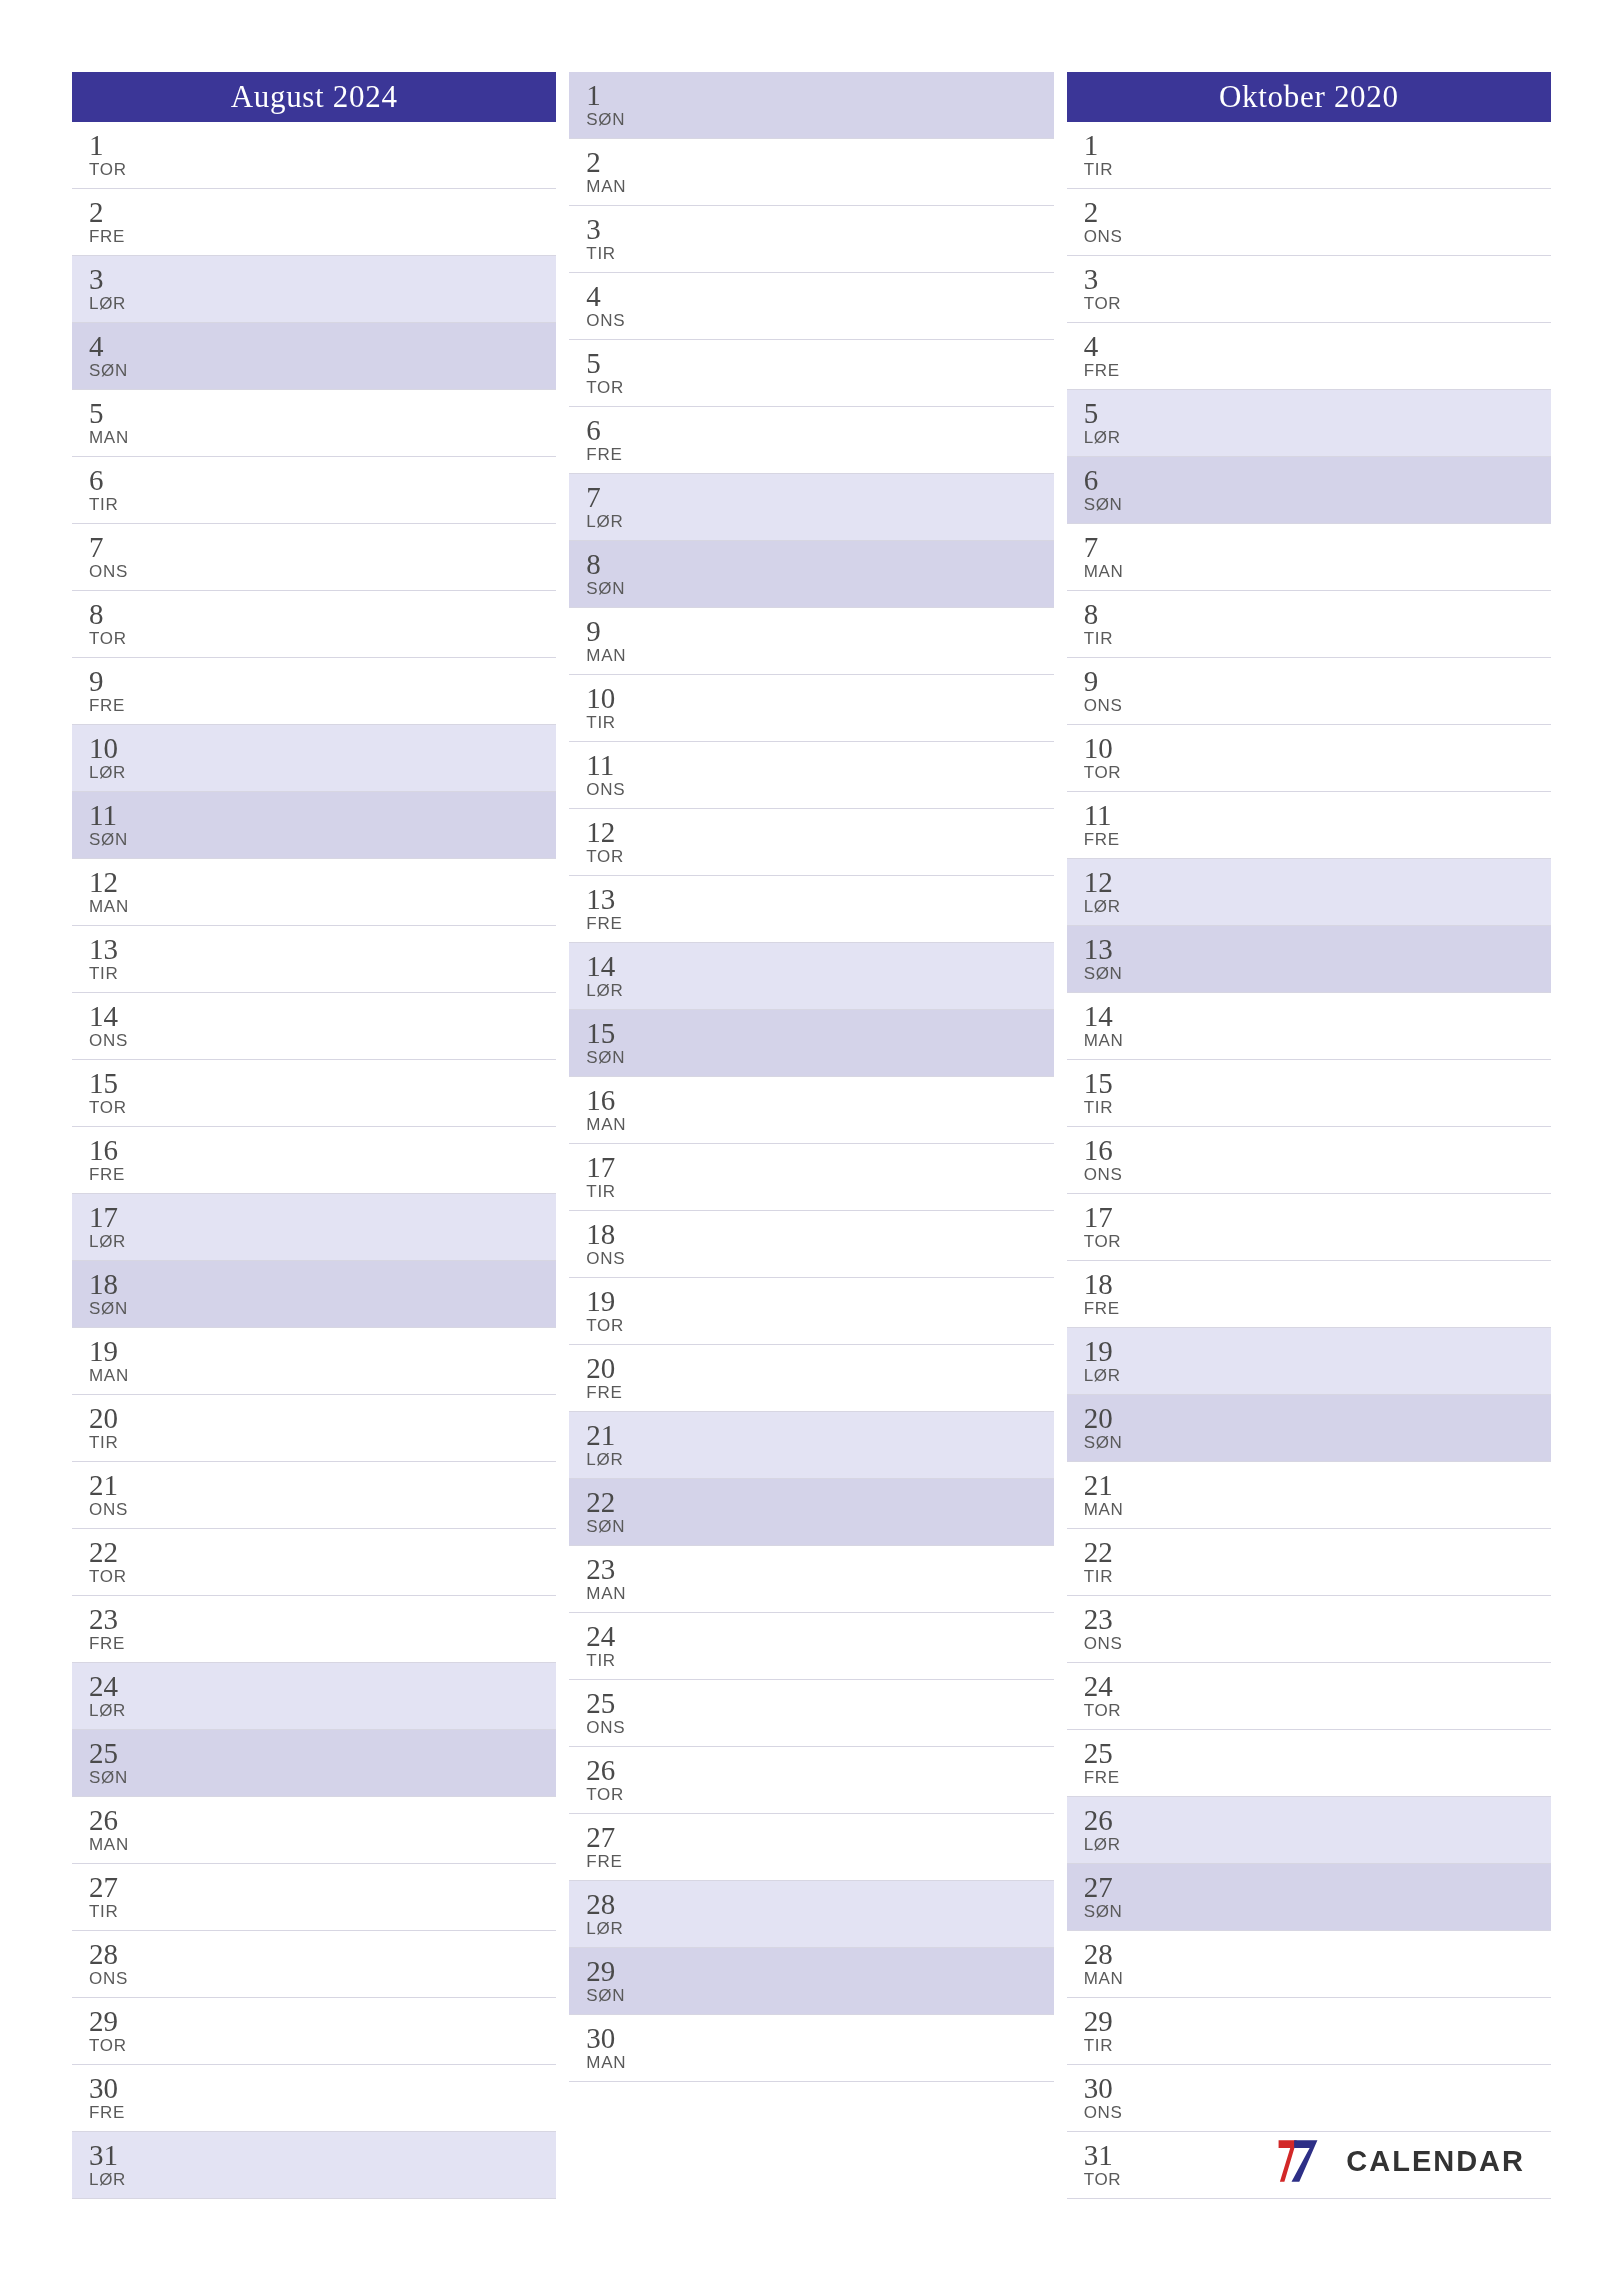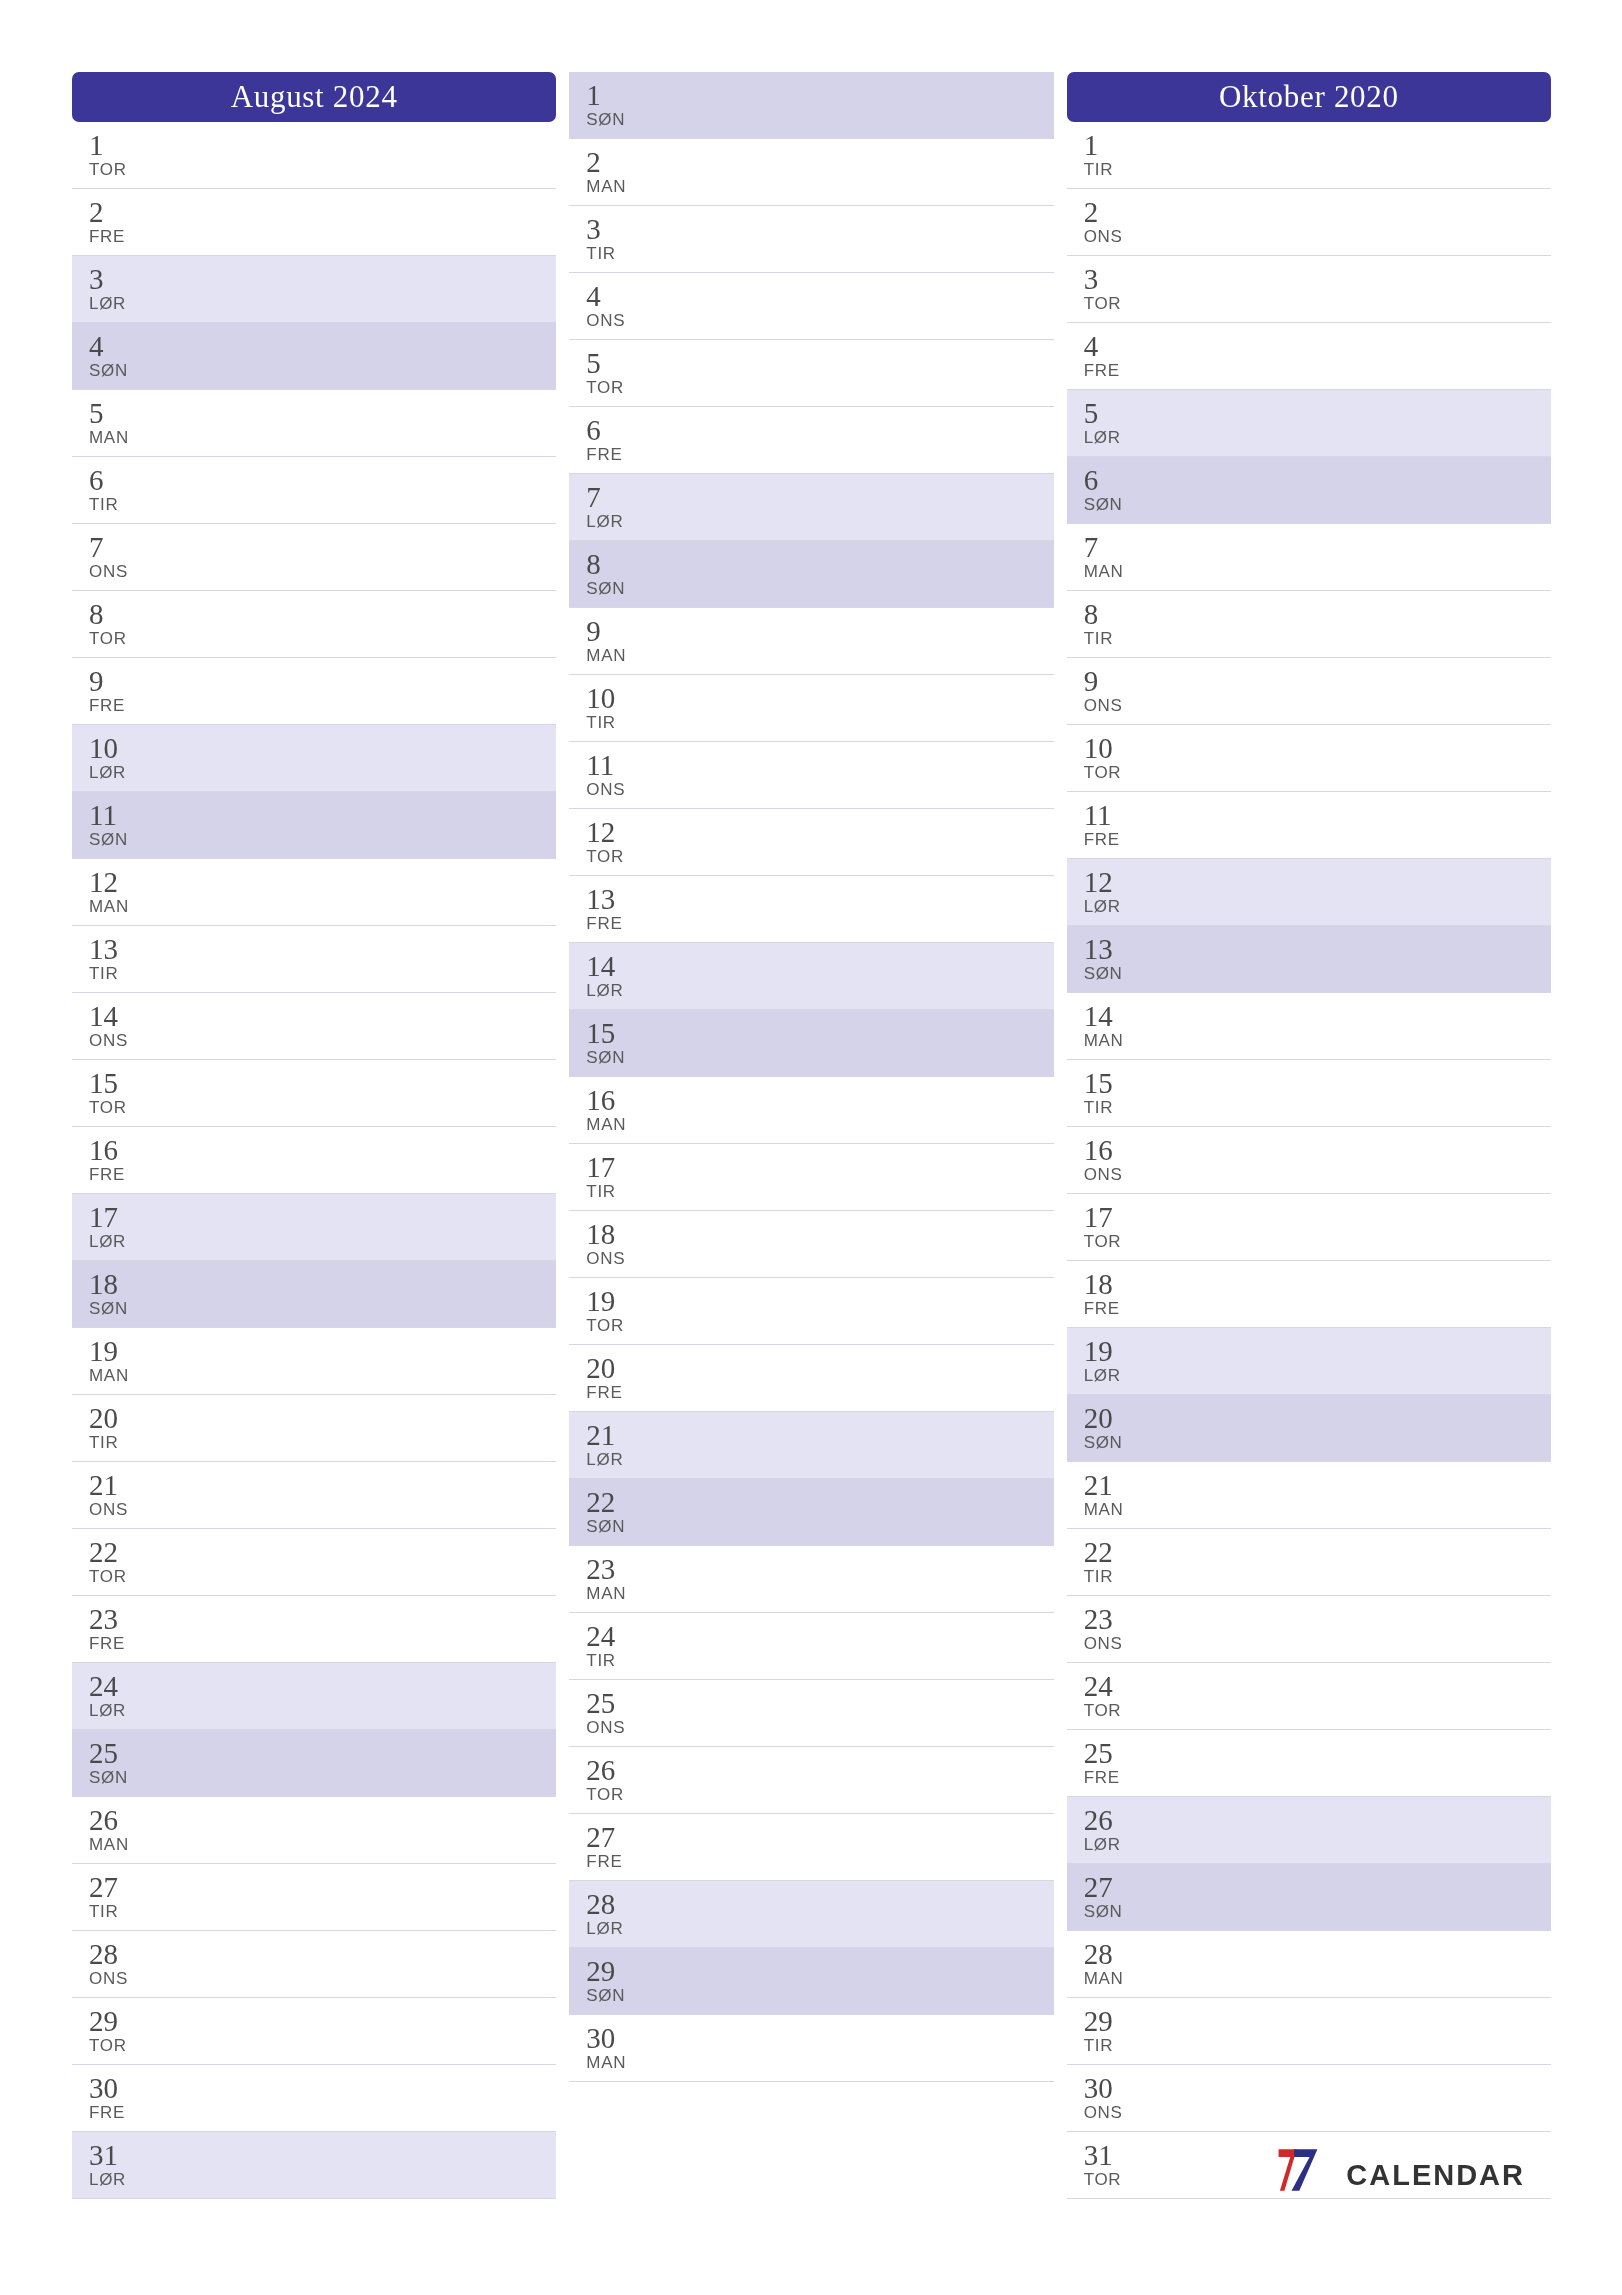--- a/index.html
+++ b/index.html
@@ -28,21 +28,20 @@
     position:relative;
   }
   .month-header{
     background:#3b3697;
     color:#ffffff;
     font-size:31px;
     text-align:center;
     height:50px;
     line-height:50px;
     letter-spacing:0.7px;
-    border-radius:7px;
   }
   .day-row{
     height:67px;
     box-sizing:border-box;
     border-bottom:1.3px solid #d7d6e2;
     display:flex;
     flex-direction:column;
     justify-content:center;
     padding-left:17px;
     position:relative;
@@ -63,23 +62,23 @@
   }
   .day-row.wd-sat{
     background:#e3e3f3;
   }
   .day-row.wd-sun{
     background:#d4d3e9;
   }
   .brand{
     position:absolute;
     right:98px;
-    bottom:103px;
+    bottom:112px;
     display:flex;
-    align-items:flex-end;
+    align-items:center;
     gap:27px;
   }
   .brand .seven{
     position:relative;
     width:42px;
     height:44px;
   }
   .brand .word{
     font-family:"Arial Black","Helvetica Neue",Arial,sans-serif;
     font-size:29px;

